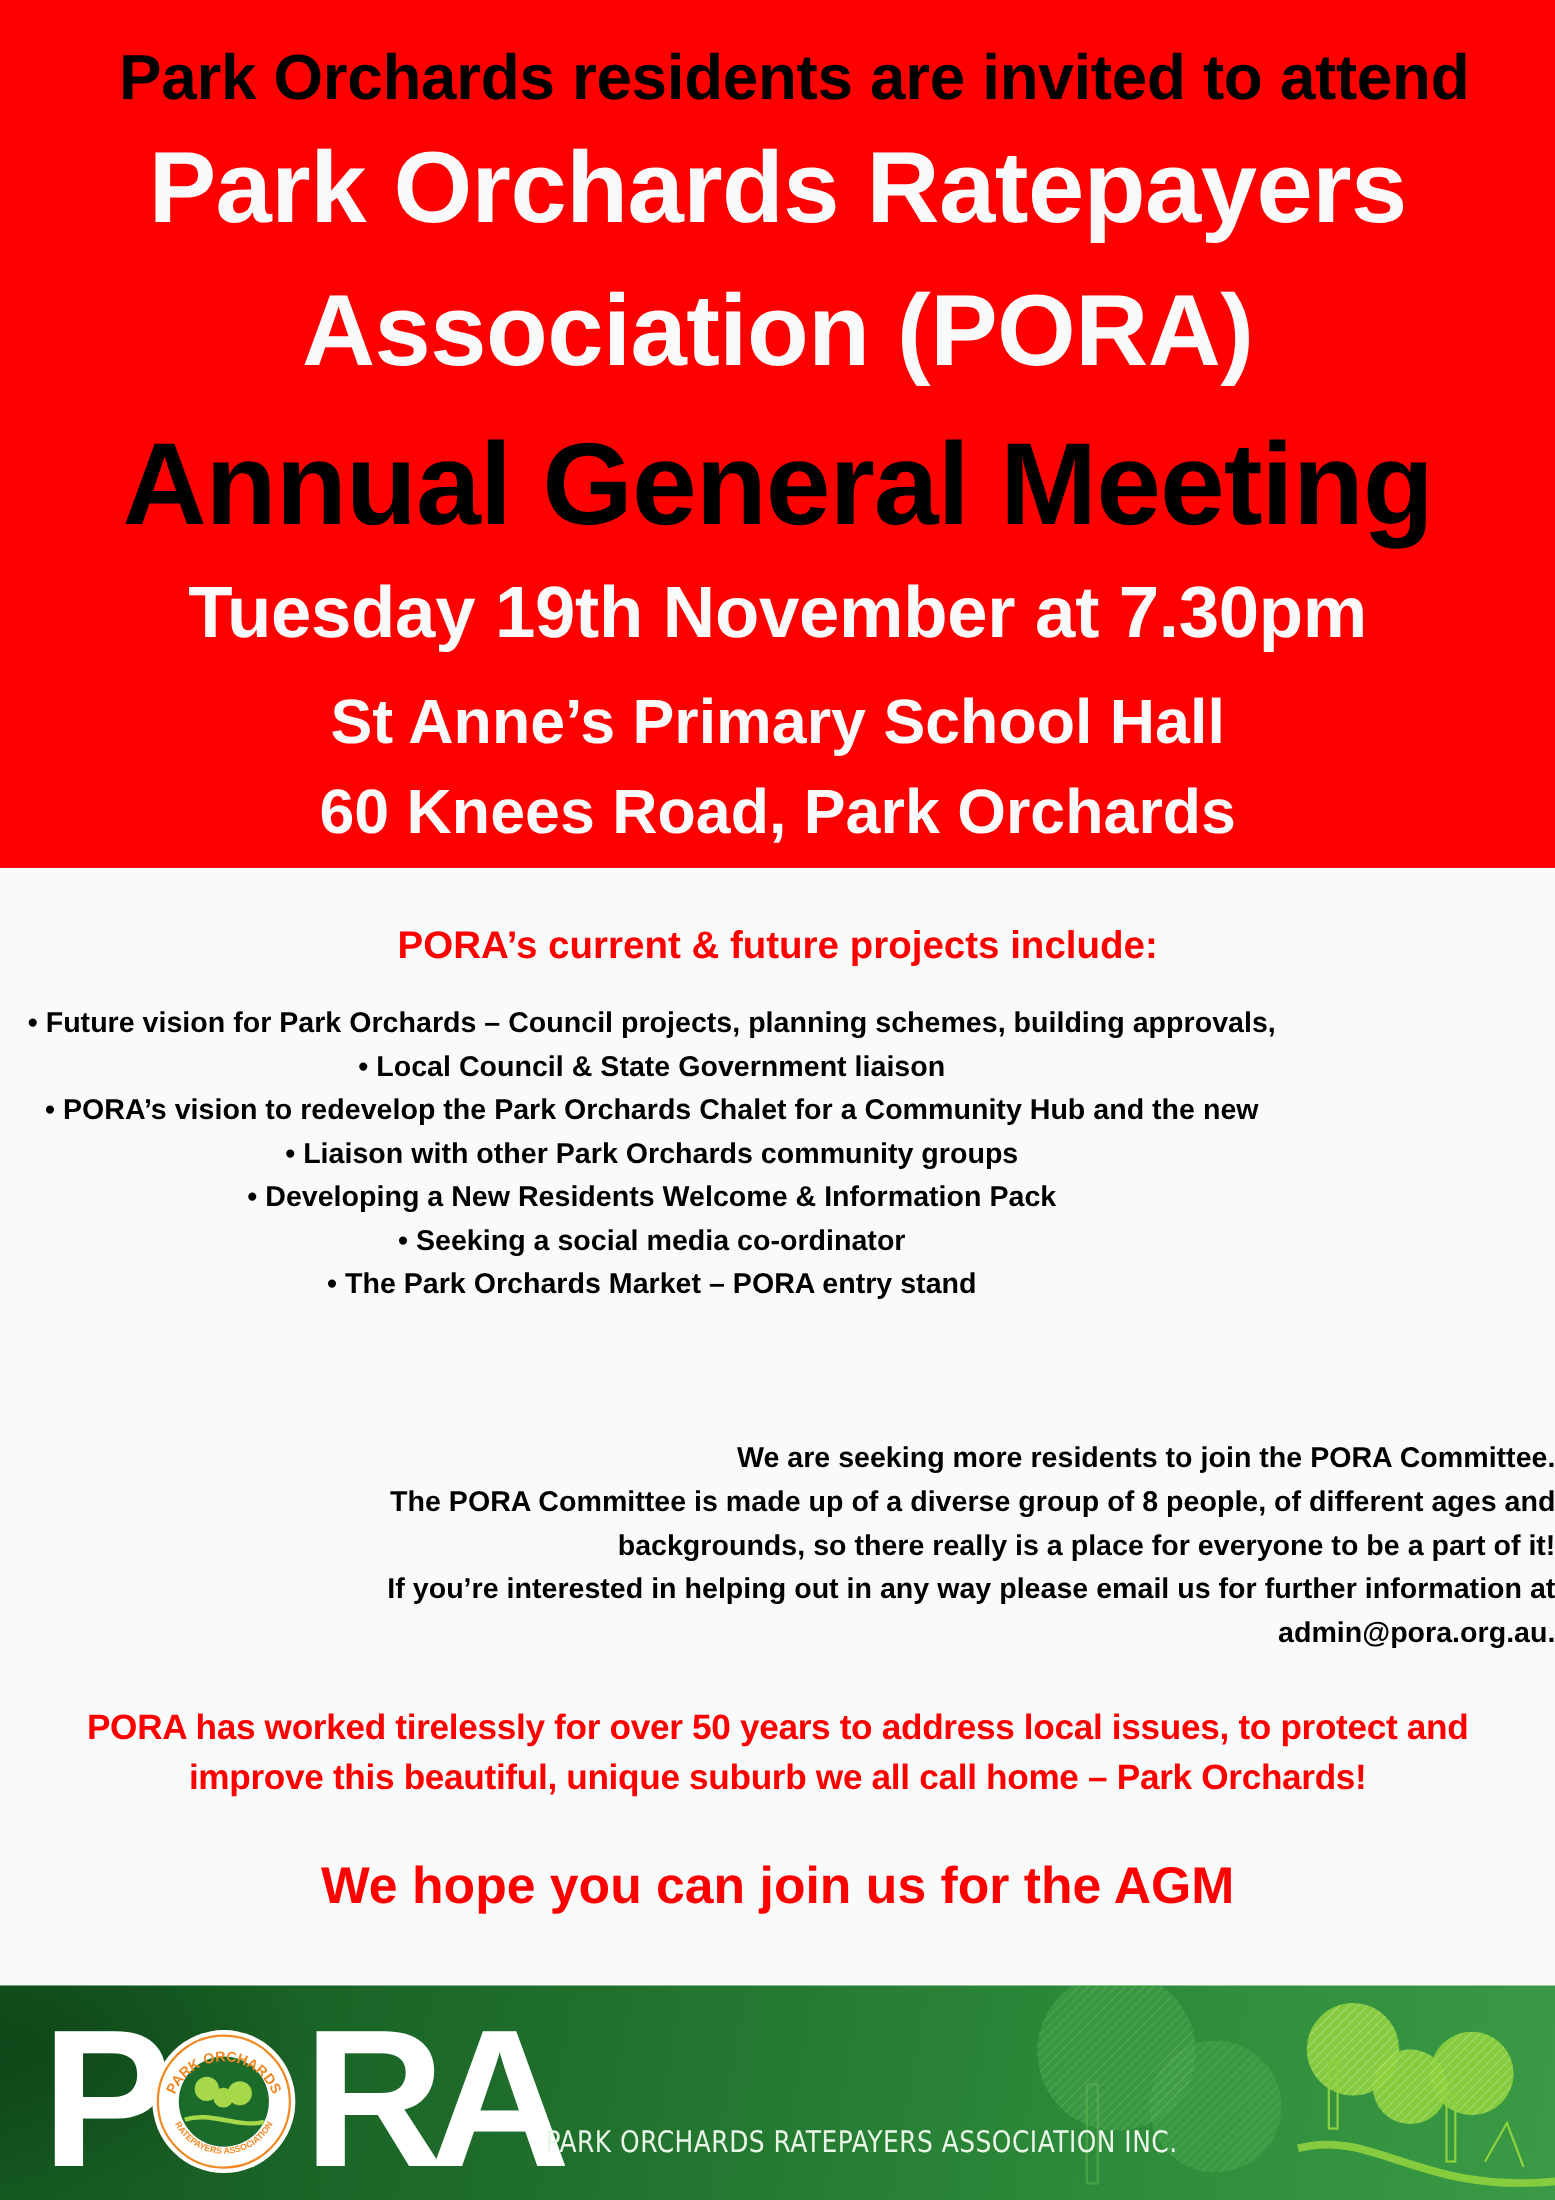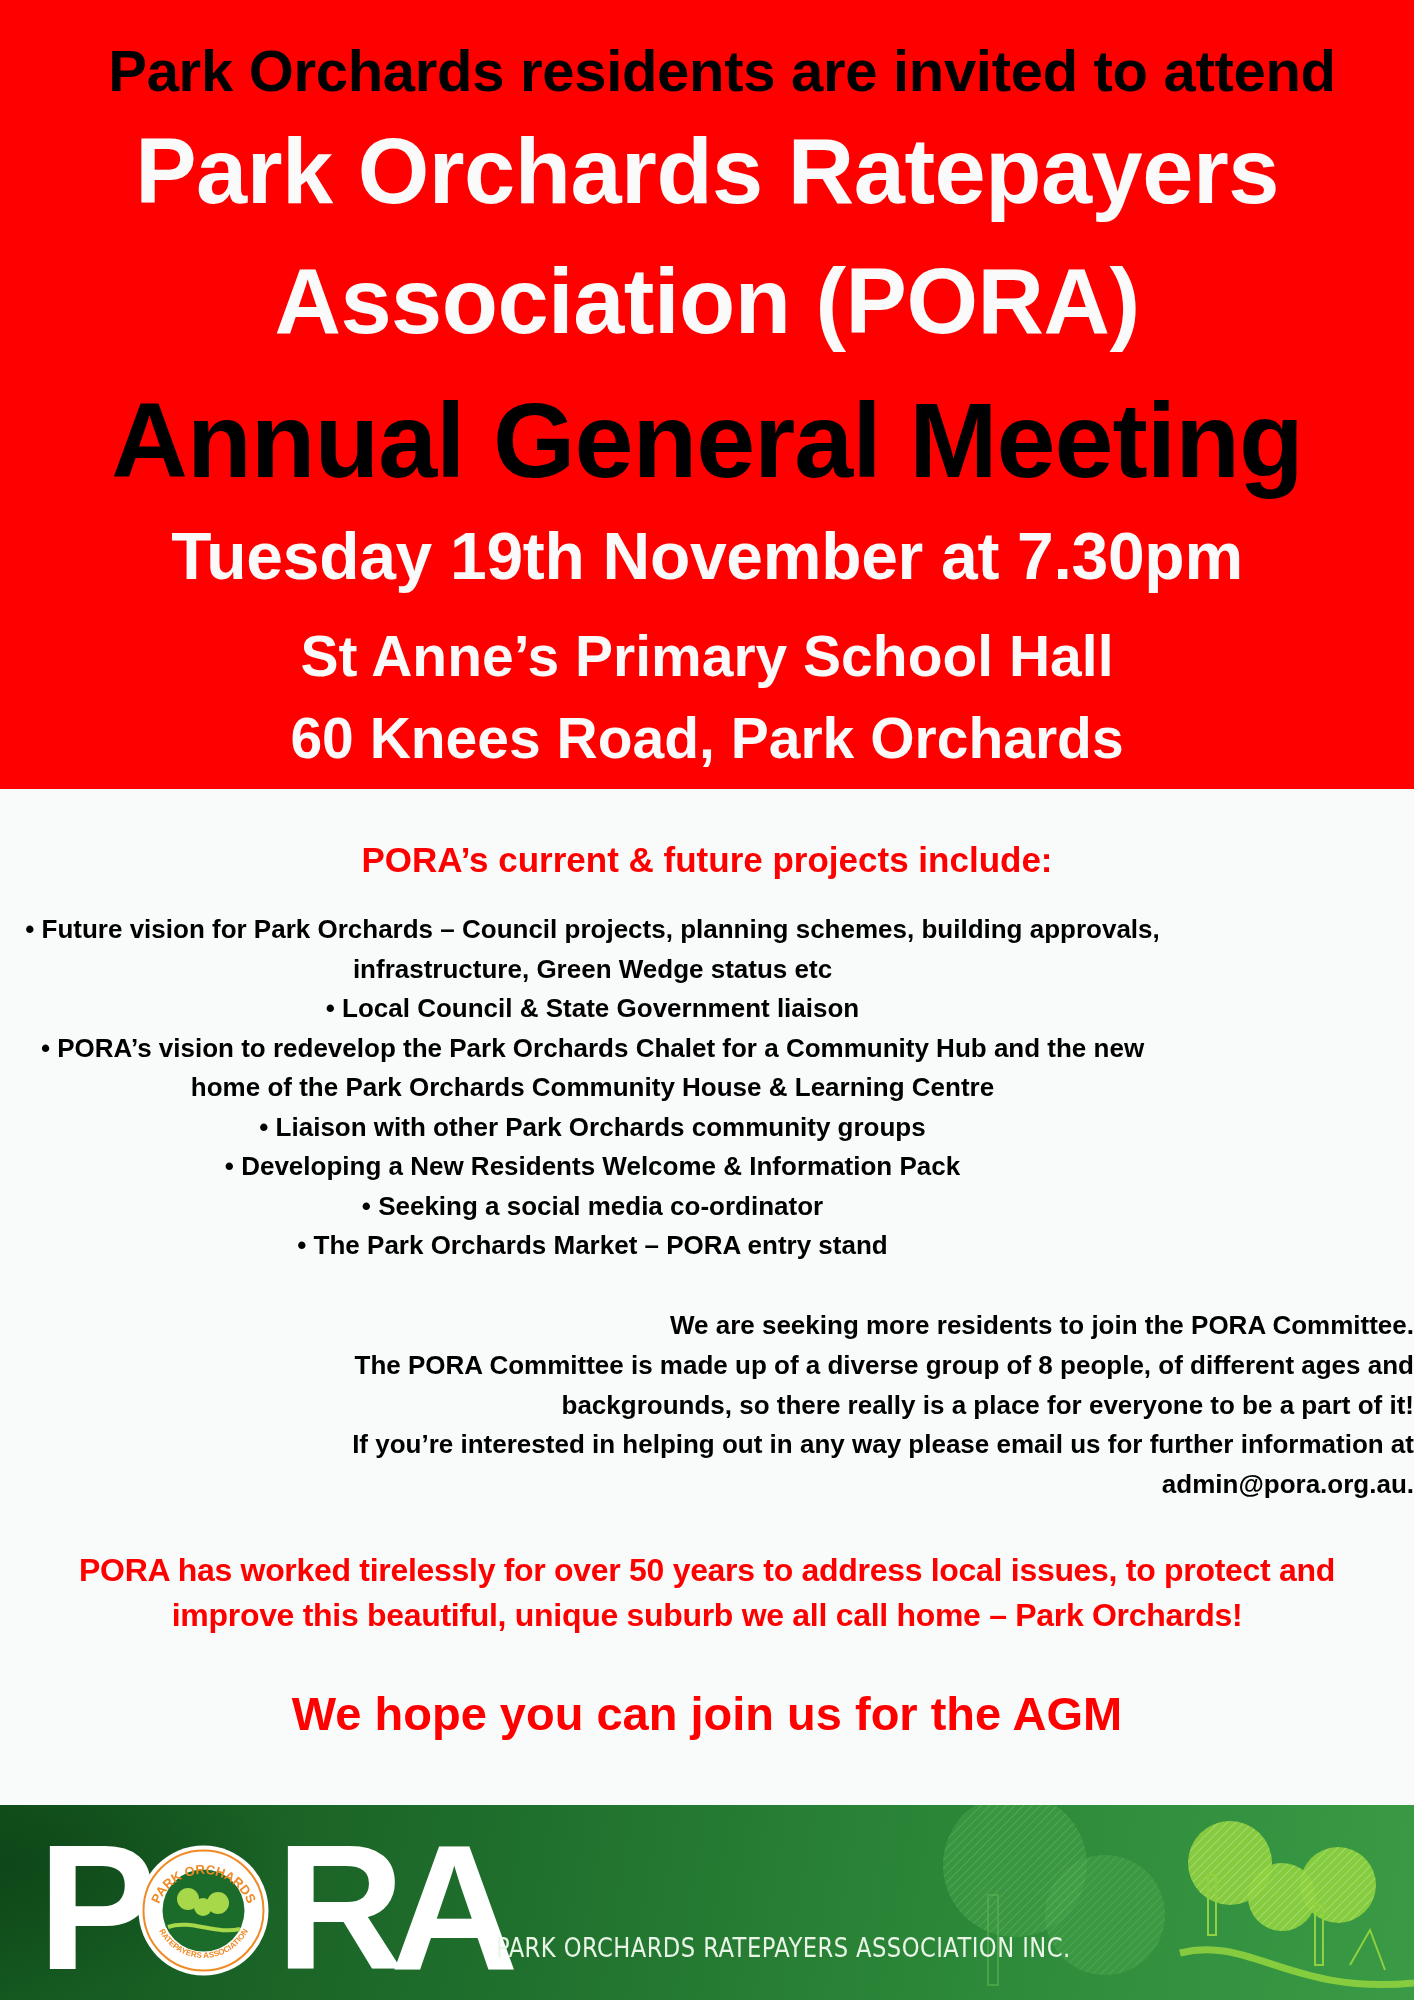--- a/index.html
+++ b/index.html
@@ -77,24 +77,22 @@
   <div class="line agm">Annual General Meeting</div>
   <div class="line date">Tuesday 19th November at 7.30pm</div>
   <div class="line venue1">St Anne’s Primary School Hall</div>
   <div class="line venue2">60 Knees Road, Park Orchards</div>
 </section>
 
 <div class="line projects-heading">PORA’s current &amp; future projects include:</div>
 
 <div class="bullets">
   <div>• Future vision for Park Orchards – Council projects,  planning schemes, building approvals,</div>
-  <div>infrastructure, Green Wedge status etc</div>
   <div>• Local Council &amp; State Government liaison</div>
   <div>• PORA’s vision to redevelop the Park Orchards Chalet for a Community Hub and the new</div>
-  <div>home of the Park Orchards Community House &amp; Learning Centre</div>
   <div>• Liaison with other Park Orchards community groups</div>
   <div>• Developing a New Residents Welcome &amp; Information Pack</div>
   <div>• Seeking a social media co-ordinator</div>
   <div>• The Park Orchards Market – PORA entry stand</div>
 </div>
 
 <div class="committee">
   <div>We are seeking more residents to join the PORA Committee.</div>
   <div>The PORA Committee is made up of a diverse group of 8 people, of different ages and</div>
   <div>backgrounds, so there really is a  place for everyone to be a part of it!</div>

